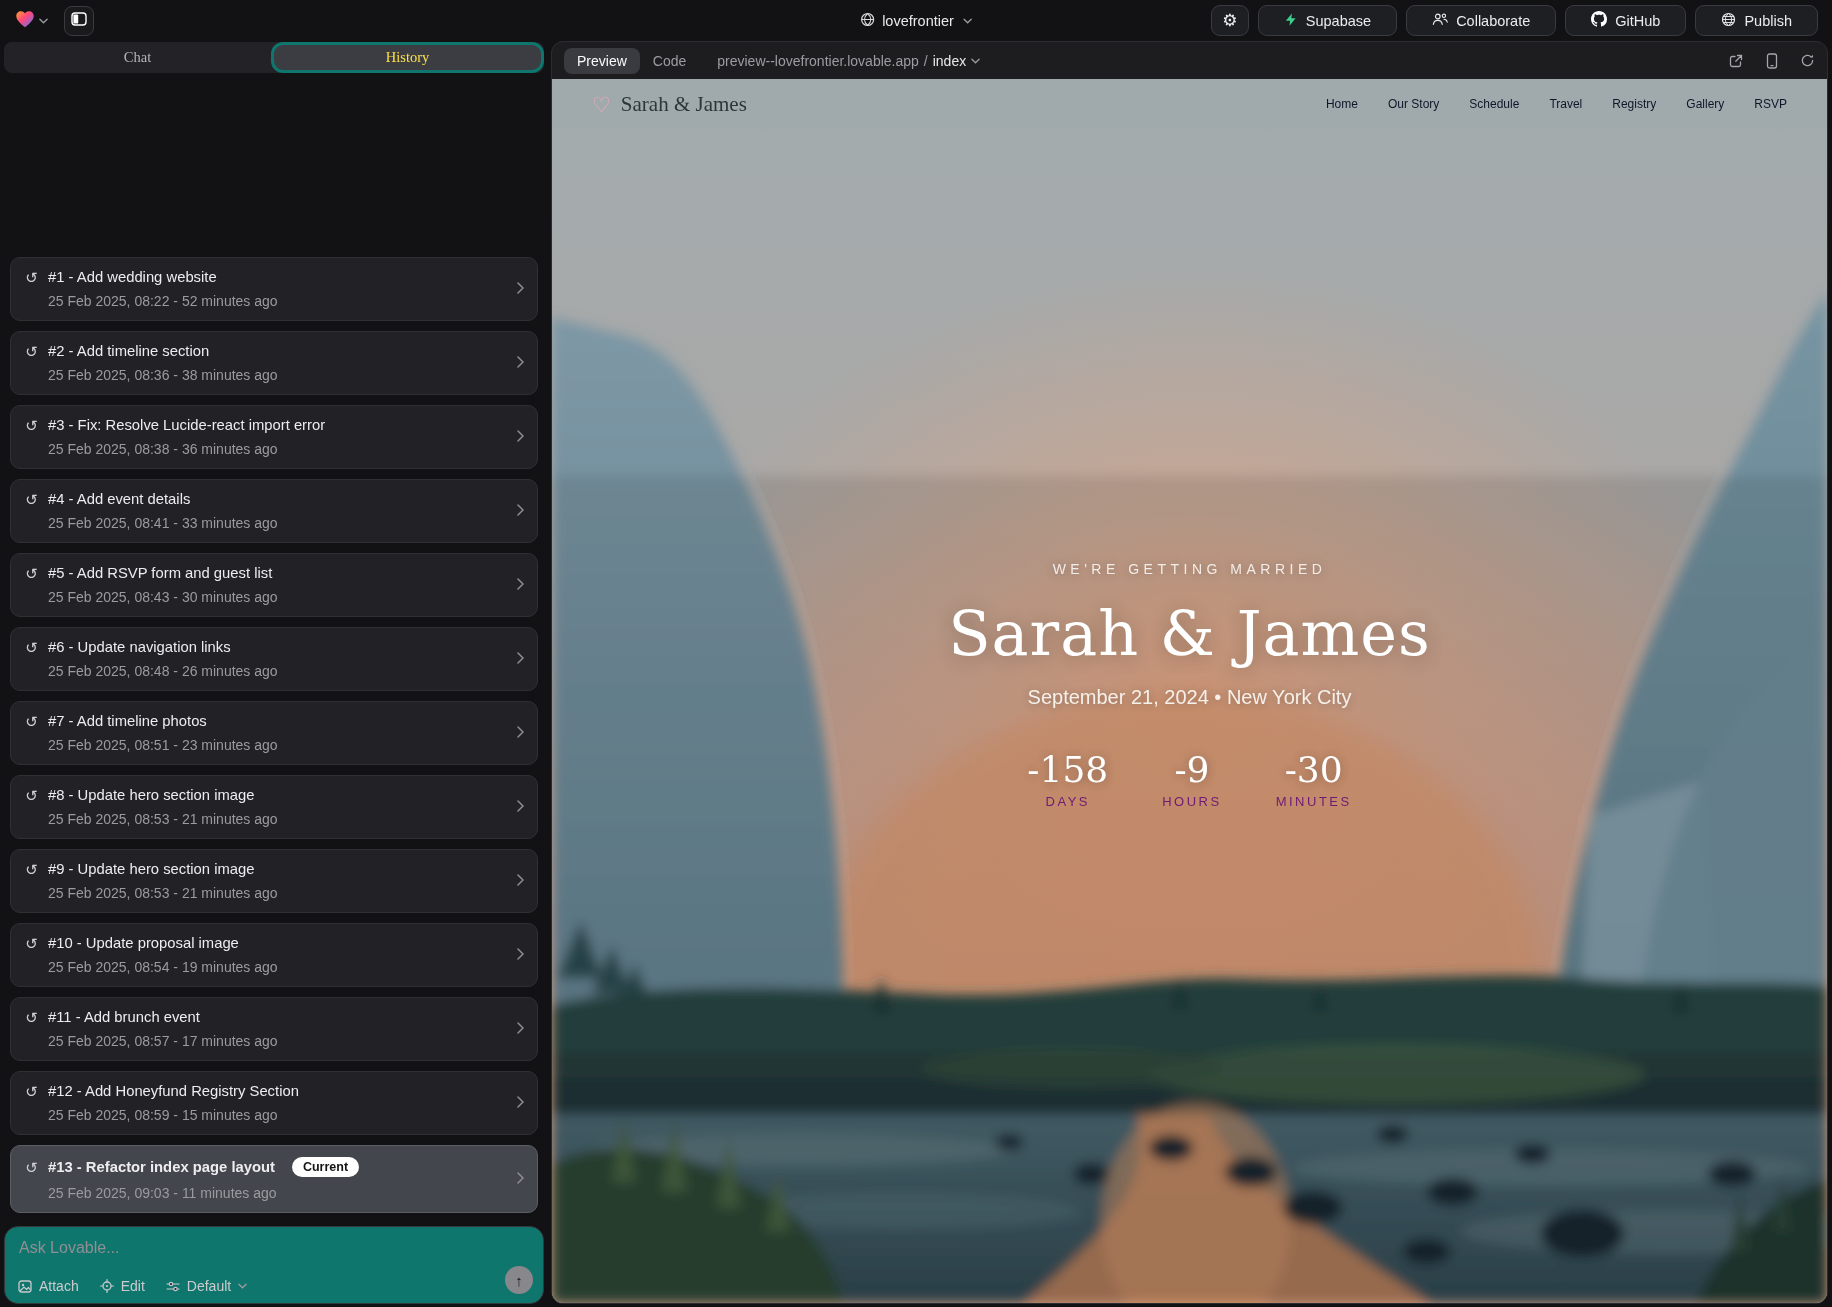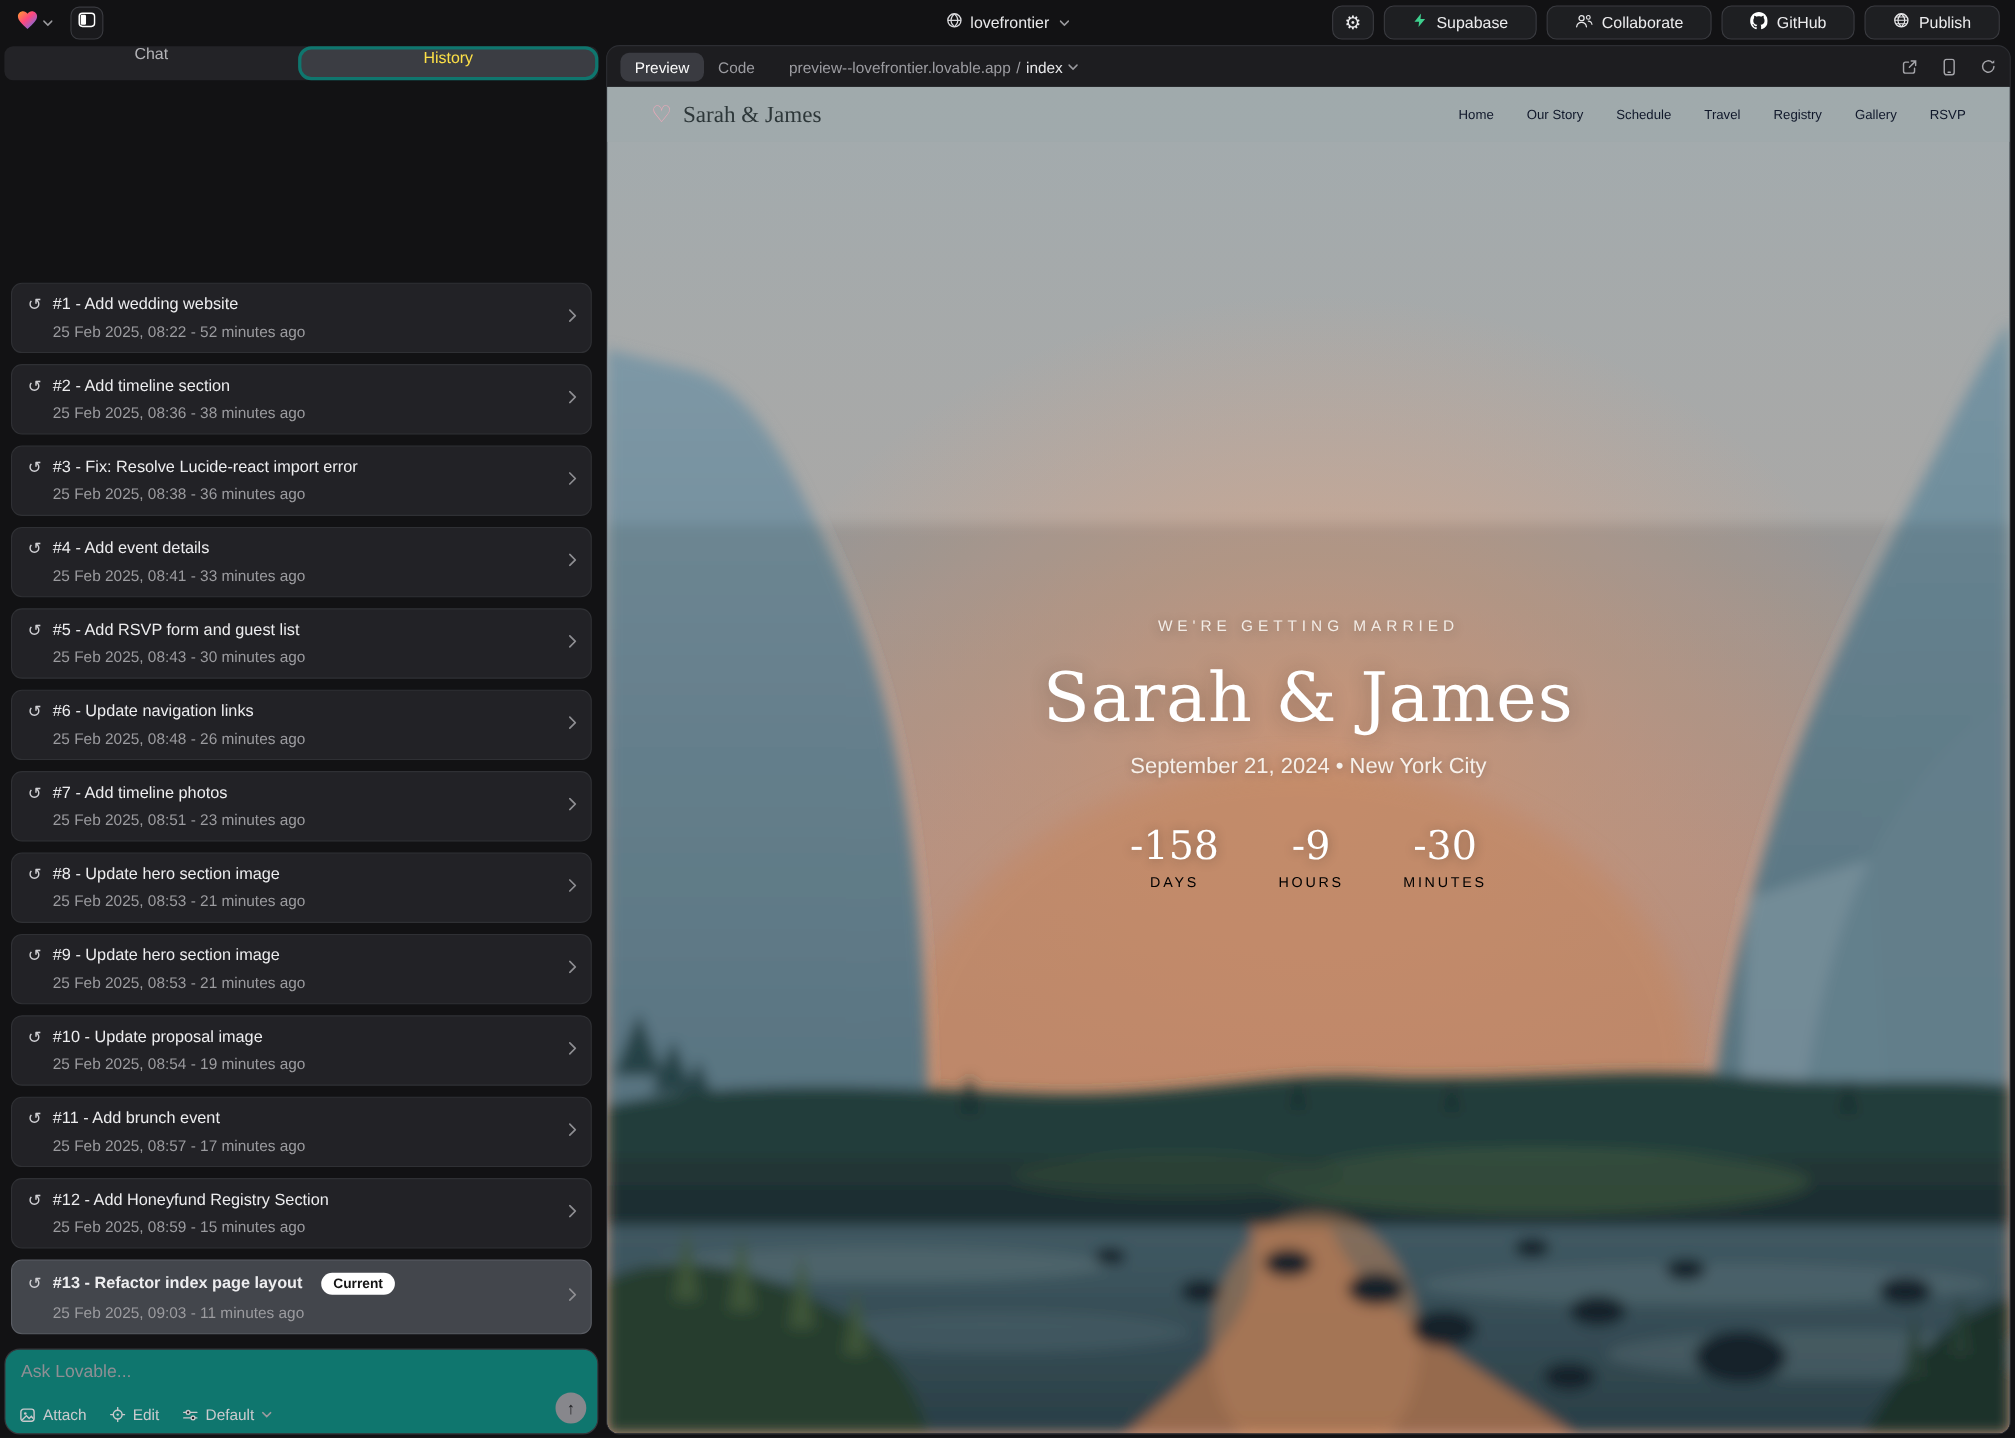--- a/index.html
+++ b/index.html
@@ -15,21 +15,21 @@
   .panel-btn { width:30px; height:30px; border:1px solid #3a3b40; border-radius:8px; display:flex; align-items:center; justify-content:center; margin-left:8px; background:#1a1a1d; cursor:pointer; }
   .tb-center { position:absolute; left:50%; transform:translateX(-50%); display:flex; align-items:center; gap:7px; color:#e9e9eb; font-size:14.5px; cursor:pointer; }
   .tb-center .chev { margin-left:2px; }
   .tb-right { margin-left:auto; display:flex; align-items:center; gap:9px; }
   .tb-btn { height:31px; display:flex; align-items:center; gap:8px; padding:0 25px; background:#1e1f22; border:1px solid #3a3b40; border-radius:9px; color:#ececee; font-size:14.5px; cursor:pointer; white-space:nowrap; }
   .tb-btn.icon-only { width:38px; padding:0; justify-content:center; font-size:17px; color:#ededef; }
 
   
   .sidebar { position:absolute; top:41px; left:3px; width:542px; bottom:3px; display:flex; flex-direction:column; }
   .seg { height:31px; margin:1px 1px 0 1px; background:#232327; border-radius:8px; display:flex; flex:none; }
-  .seg-item { flex:1; display:flex; align-items:flex-start; justify-content:center; font-size:14.5px; color:#b4b4b8; border-radius:12px; cursor:pointer; }
+  .seg-item { flex:1; display:flex; align-items:center; justify-content:center; font-size:14.5px; color:#b4b4b8; border-radius:12px; cursor:pointer;font-family:Liberation Serif, serif; }
   .seg-item.active { background:#3b3d43; border:3px solid #0f766e; color:#fde047; font-weight:500; }
   .hlist { flex:1; display:flex; flex-direction:column; justify-content:flex-end; gap:10px; padding:10px 7px; overflow:hidden; }
   .hcard { position:relative; background:#222226; border:1px solid #2f3034; border-radius:10px; padding:11px 36px 11px 13px; cursor:pointer; }
   .hrow { display:flex; align-items:center; gap:9px; }
   .hico { color:#d0d0d4; font-size:15px; line-height:1; width:15px; text-align:center; }
   .htitle { color:#ededef; font-size:14.8px; }
   .hdate { margin:8px 0 0 24px; color:#9b9b9f; font-size:14px; }
   .hchev { position:absolute; right:13px; top:50%; transform:translateY(-50%); color:#8e8e92; }
   .hcard.current { background:#43464c; border-color:#5a5d64; }
   .hcard.current .htitle { font-weight:700; }
@@ -62,21 +62,21 @@
   .brand .bname { font-family:"Liberation Serif", serif; font-size:21px; color:#2d3739; }
   .site-nav { margin-left:auto; display:flex; gap:30px; }
   .site-nav a { font-size:12px; color:#0f172a; text-decoration:none; cursor:pointer; }
   .hero { position:absolute; left:0; right:0; top:482px; text-align:center; color:#fff; z-index:1; }
   .eyebrow { font-size:14px; letter-spacing:4.5px; color:#f3ece6; text-shadow:0 1px 10px rgba(40,40,40,.35); }
   .hero-title { font-family:"DejaVu Serif", serif; font-weight:500; font-size:62px; margin:20px 0 16px; letter-spacing:1px; text-shadow:0 2px 18px rgba(30,30,30,.3); }
   .hero-sub { font-size:20px; color:#f6f0ea; text-shadow:0 1px 8px rgba(30,30,30,.3); }
   .cd { margin-top:40px; display:flex; justify-content:center; gap:54px; }
   .cd-col { text-align:center; }
   .cd-val { font-family:"DejaVu Serif", serif; font-size:36px; text-shadow:0 1px 10px rgba(30,30,30,.35); }
-  .cd-lab { margin-top:4px; font-size:13px; letter-spacing:2.5px; color:#000000; }
+  .cd-lab { margin-top:4px; font-size:13px; letter-spacing:2.5px; color:#701a75; }
 </style>
 </head>
 <body>
 
 <div id="stage">
 
   <div class="topbar">
     <div class="tb-left">
       <div class="logo-wrap">
         <span>

